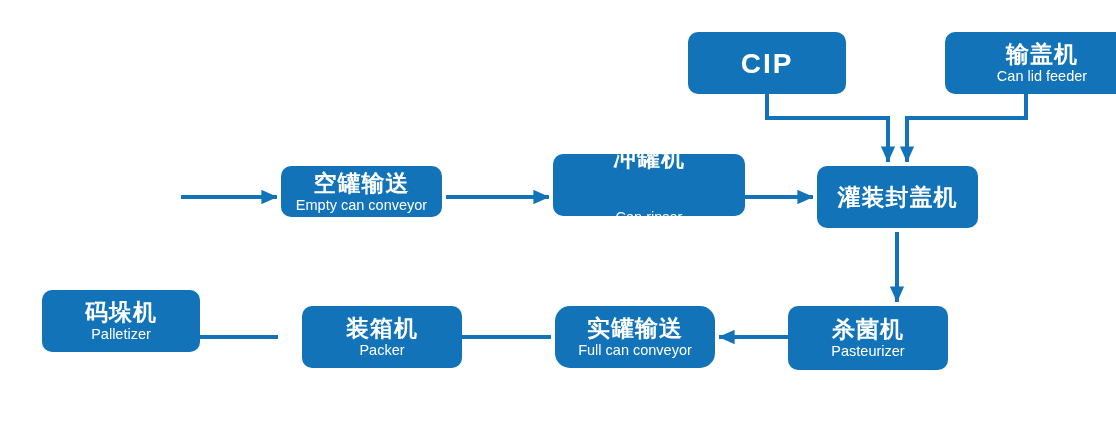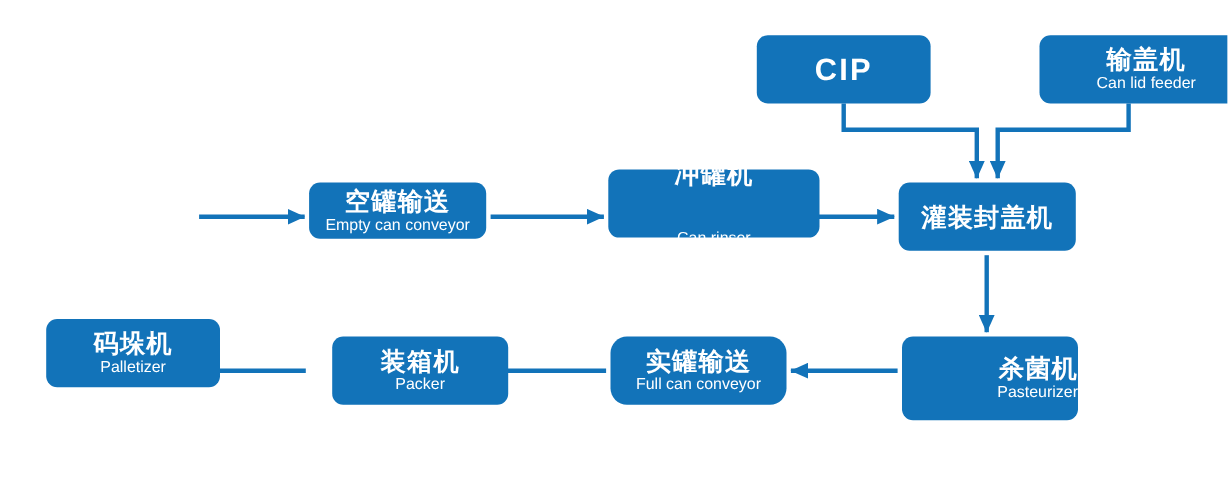--- a/index.html
+++ b/index.html
@@ -51,21 +51,21 @@
 
   .n-cip    { left: 688px; top: 32px;  width: 158px; height: 62px; }
   .n-lid    { left: 945px; top: 32px;  width: 194px; height: 62px; }
   .n-depal  { left: 18px;  top: 166px; width: 158px; height: 62px; }
   .n-empty  { left: 281px; top: 166px; width: 161px; height: 51px; }
   .n-rinser { left: 553px; top: 154px; width: 192px; height: 62px; gap: 37px; }
   .n-filler { left: 817px; top: 166px; width: 161px; height: 62px; }
   .n-pallet { left: 18px;  top: 290px; width: 158px; height: 62px; margin-left: 24px; }
   .n-packer { left: 282px; top: 306px; width: 160px; height: 62px; margin-left: 20px; }
   .n-full   { left: 555px; top: 306px; width: 160px; height: 62px; border-radius: 15px; }
-  .n-past   { left: 820px; top: 306px; width: 160px; height: 76px; align-items: flex-end; }
+  .n-past   { left: 788px; top: 306px; width: 160px; height: 64px; }
 </style>
 </head>
 <body>
 
 <div class="stage">
 
   <svg class="arrows" viewBox="0 0 1116 439" xmlns="http://www.w3.org/2000/svg">
     <defs>
       <marker id="ah" markerWidth="4" markerHeight="3.6" refX="3.9" refY="1.8" orient="auto" markerUnits="strokeWidth">
         <path d="M0,0 L4,1.8 L0,3.6 Z"></path>

